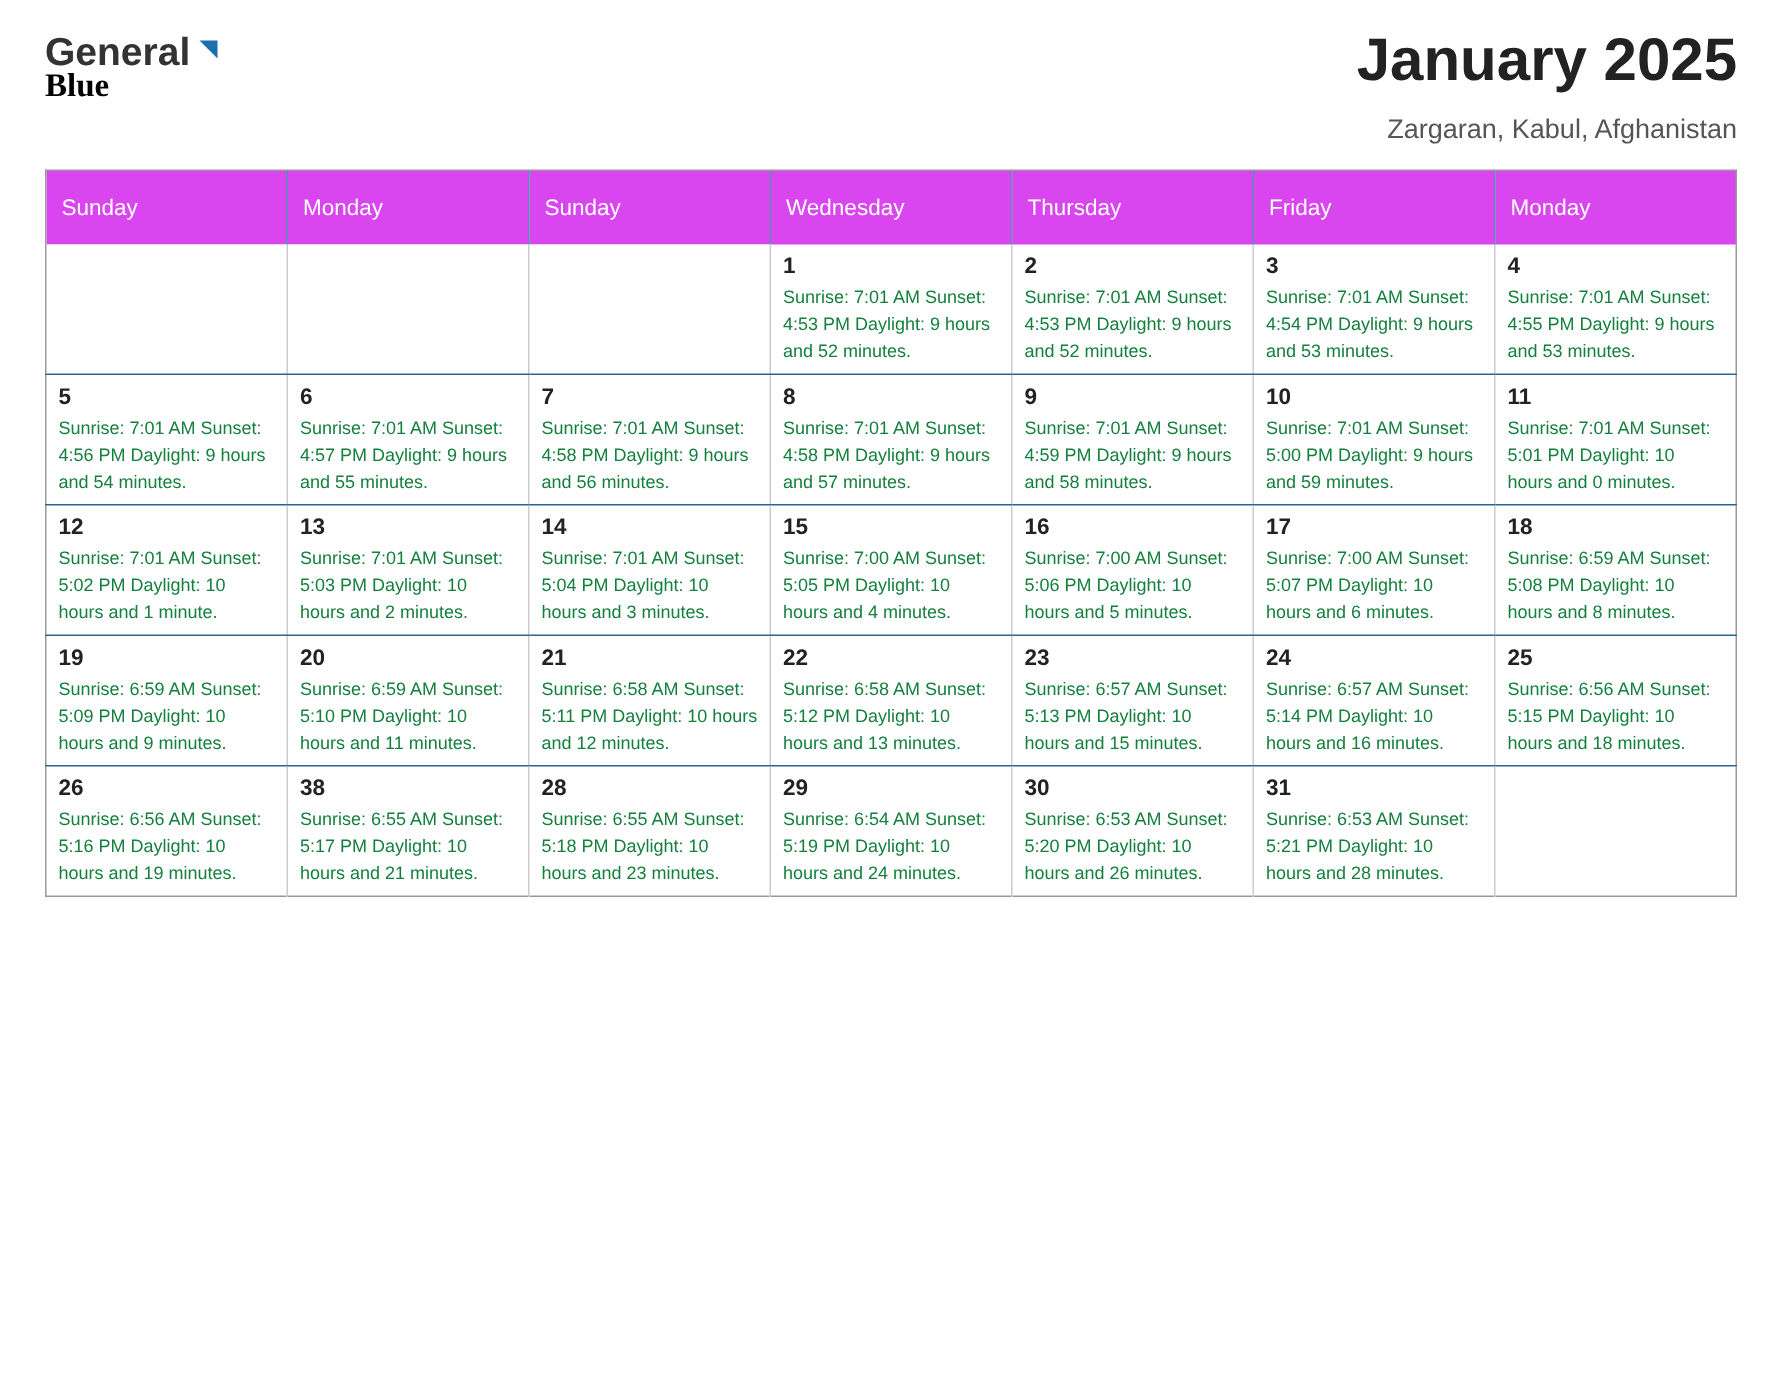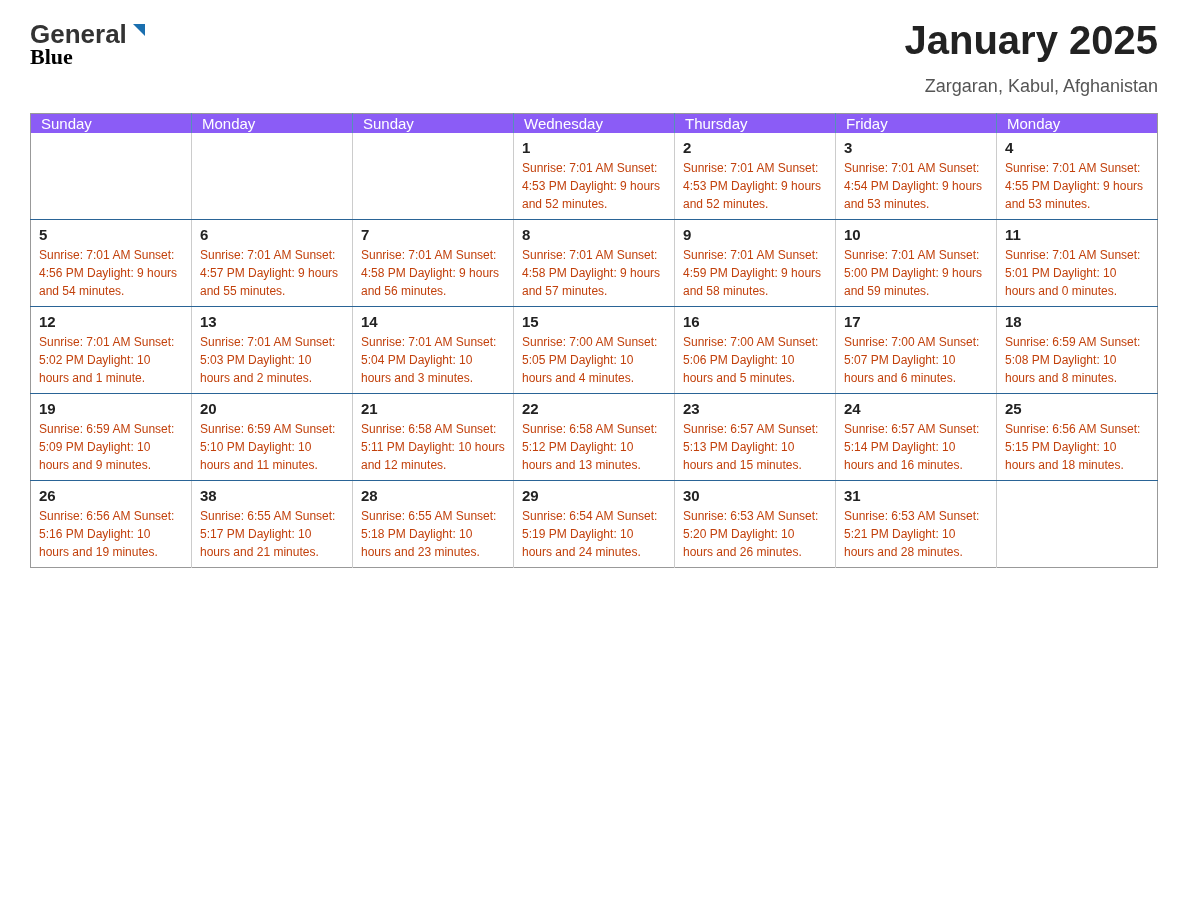--- a/index.html
+++ b/index.html
@@ -36,24 +36,24 @@
       font-size: 18px;
       color: #555;
       margin-top: 16px;
     }
     .calendar {
       width: 100%;
       border-collapse: collapse;
       border: 1px solid #999;
     }
     .calendar th {
-      background-color: #8b5cf6;
+      background-color: #d946ef;
       color: #fff;
       text-align: left;
-      padding: 1px 10px;
+      padding: 16px 10px;
       font-size: 15px;
       font-weight: normal;
       border-right: 1px solid #5590b8;
     }
     .calendar th:last-child { border-right: none; }
     .calendar td {
       vertical-align: top;
       padding: 6px 8px;
       border-right: 1px solid #ccc;
       border-bottom: 1px solid #2a6496;
@@ -67,31 +67,31 @@
     .day-number {
       font-size: 15px;
       font-weight: bold;
       display: block;
       margin-bottom: 3px;
       color: #222;
     }
     .day-info {
       font-size: 12px;
       line-height: 1.5;
-      color: #c2410c;
+      color: #15803d;
     }
     .empty { background: #fff; }
   </style>
 </head>
 <body>
 
 <div class="header">
   <div class="logo">
   <div style="display:flex;flex-direction:column;line-height:1.1;">
-    <div style="display:flex;align-items:flex-start;gap:0;">
+    <div style="display:flex;align-items:center;gap:0;">
       <span style="font-size:26px;font-weight:bold;color:#333;">General</span>
       <svg width="22" height="22" viewBox="0 0 22 22">
         <polygon points="6,4 18,4 18,16" fill="#1a6faf"></polygon>
       </svg>
     </div>
     <span style="font-size:22px;font-weight:bold;color:#000000;margin-top:-4px;font-family:Liberation Serif, serif;">Blue</span>
   </div>
 </div>
   <div class="title-block">
     <div class="month-title">January 2025</div>

